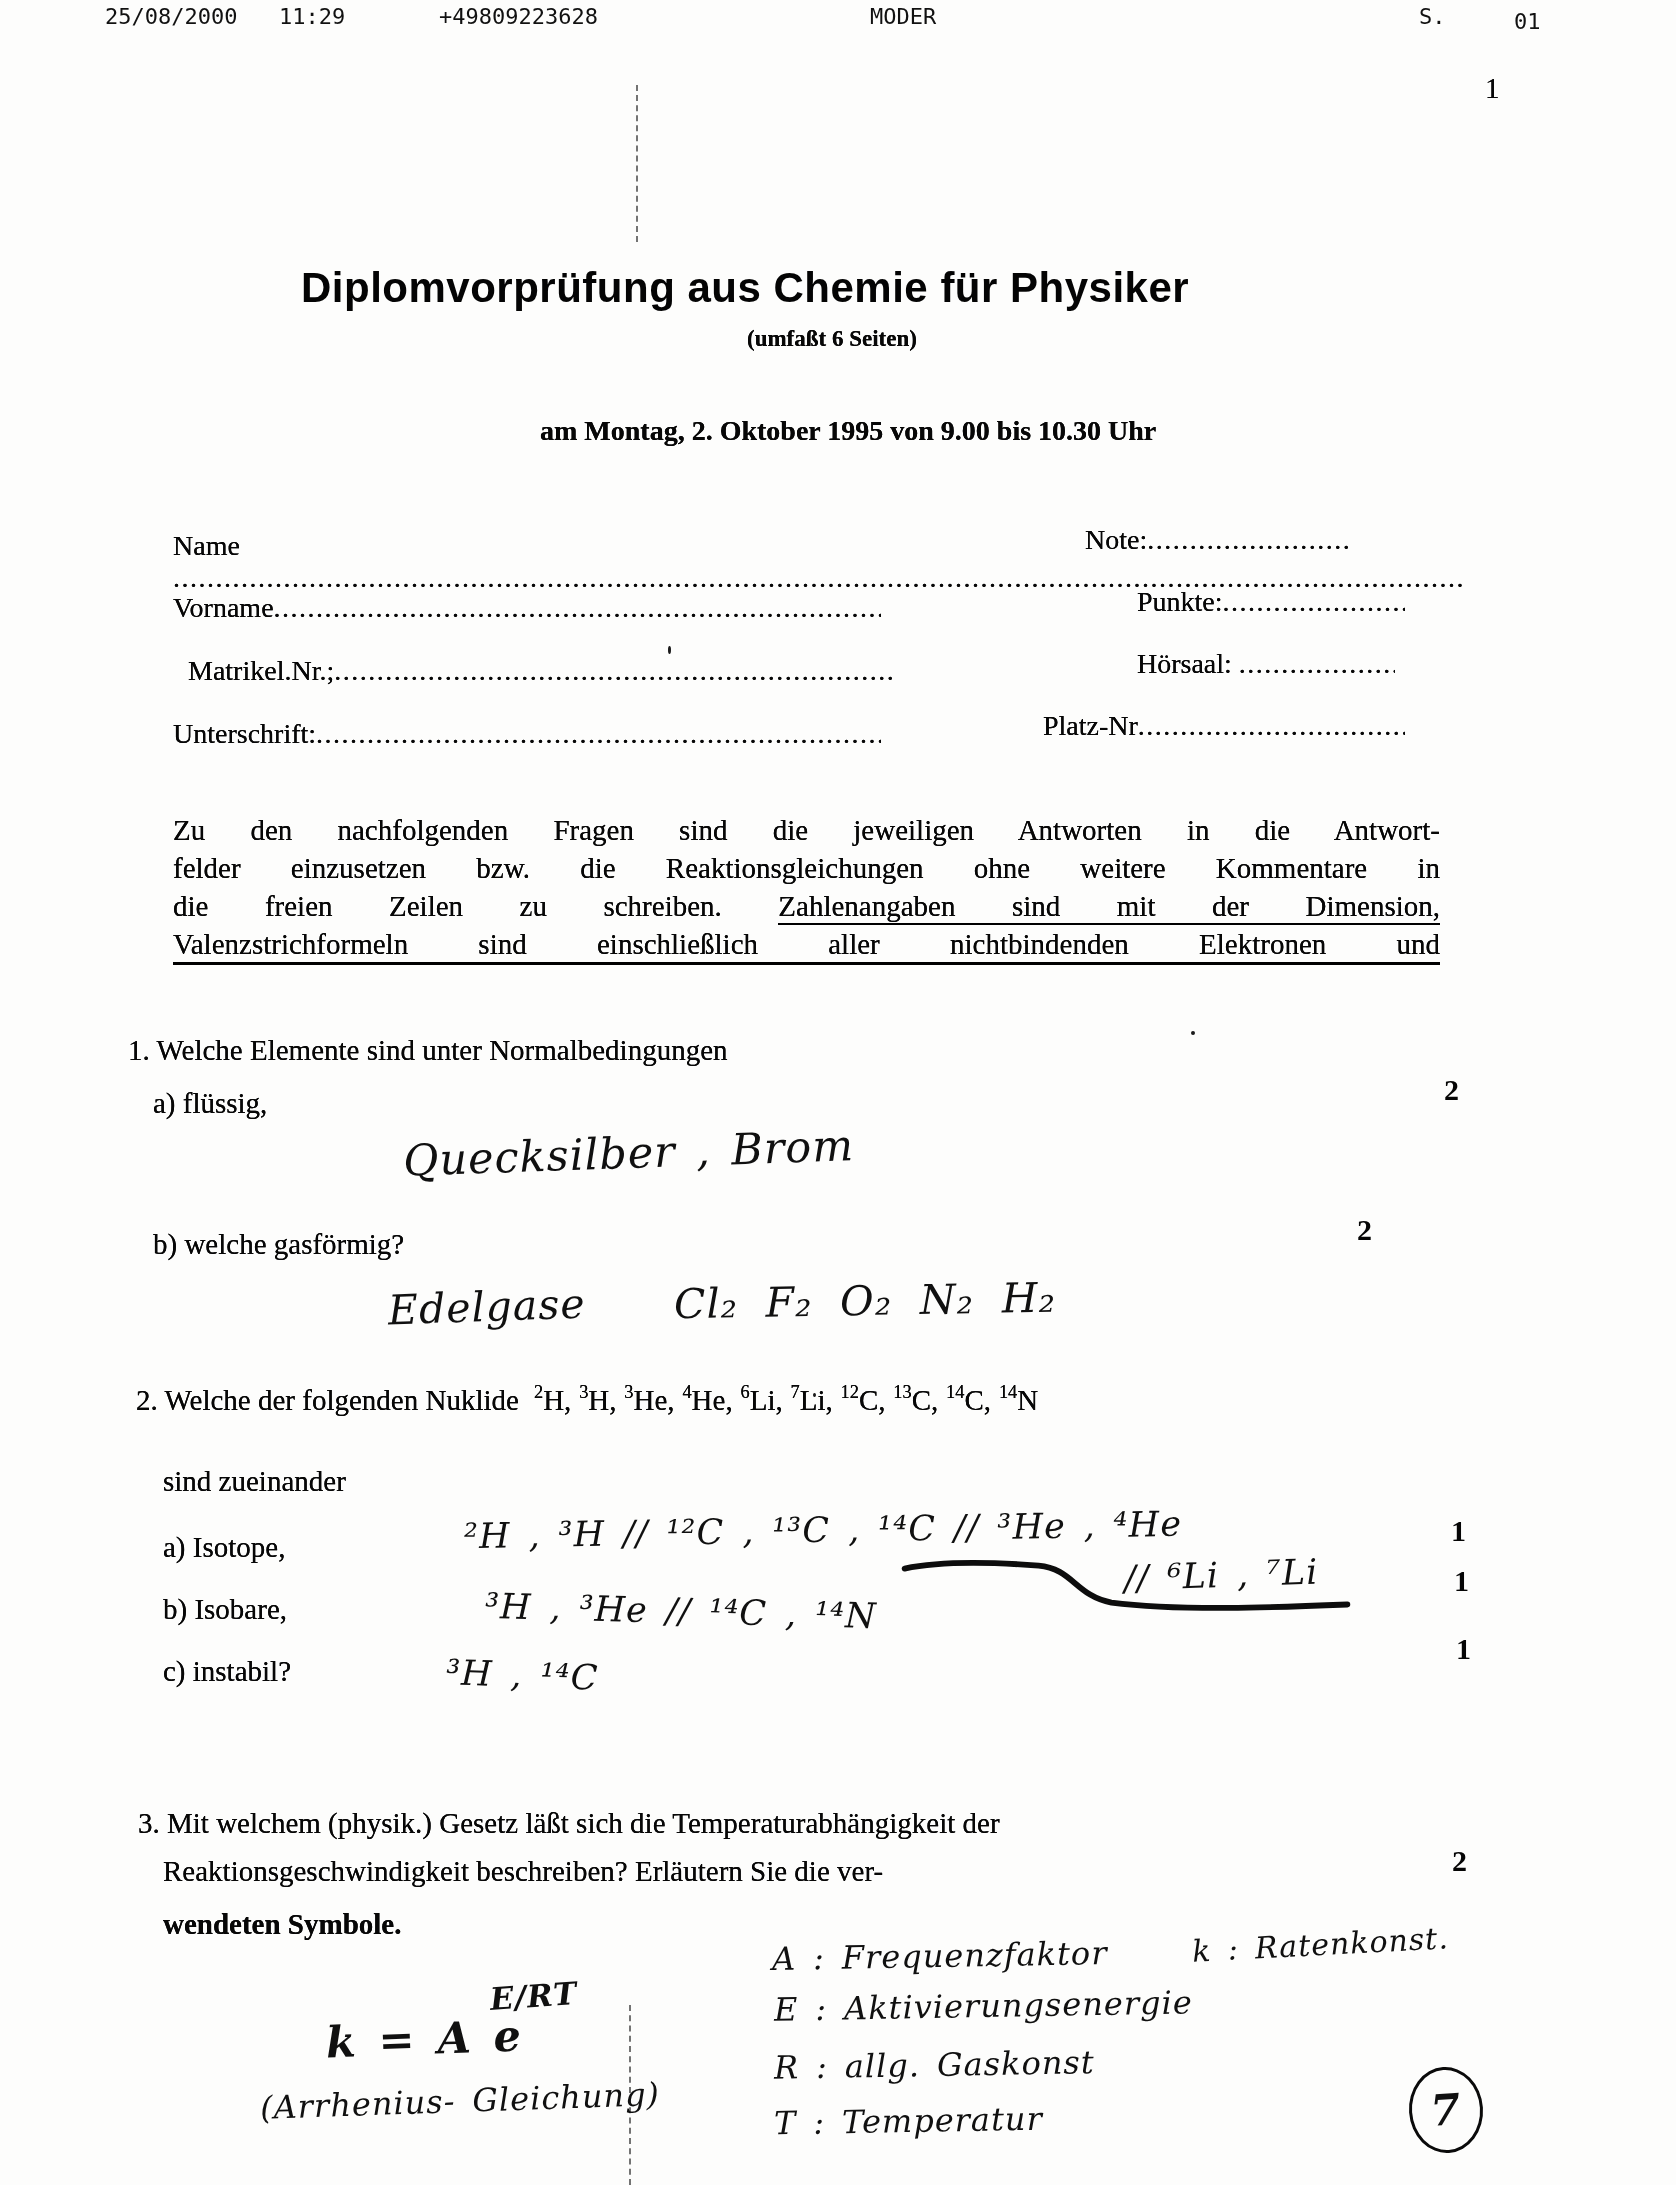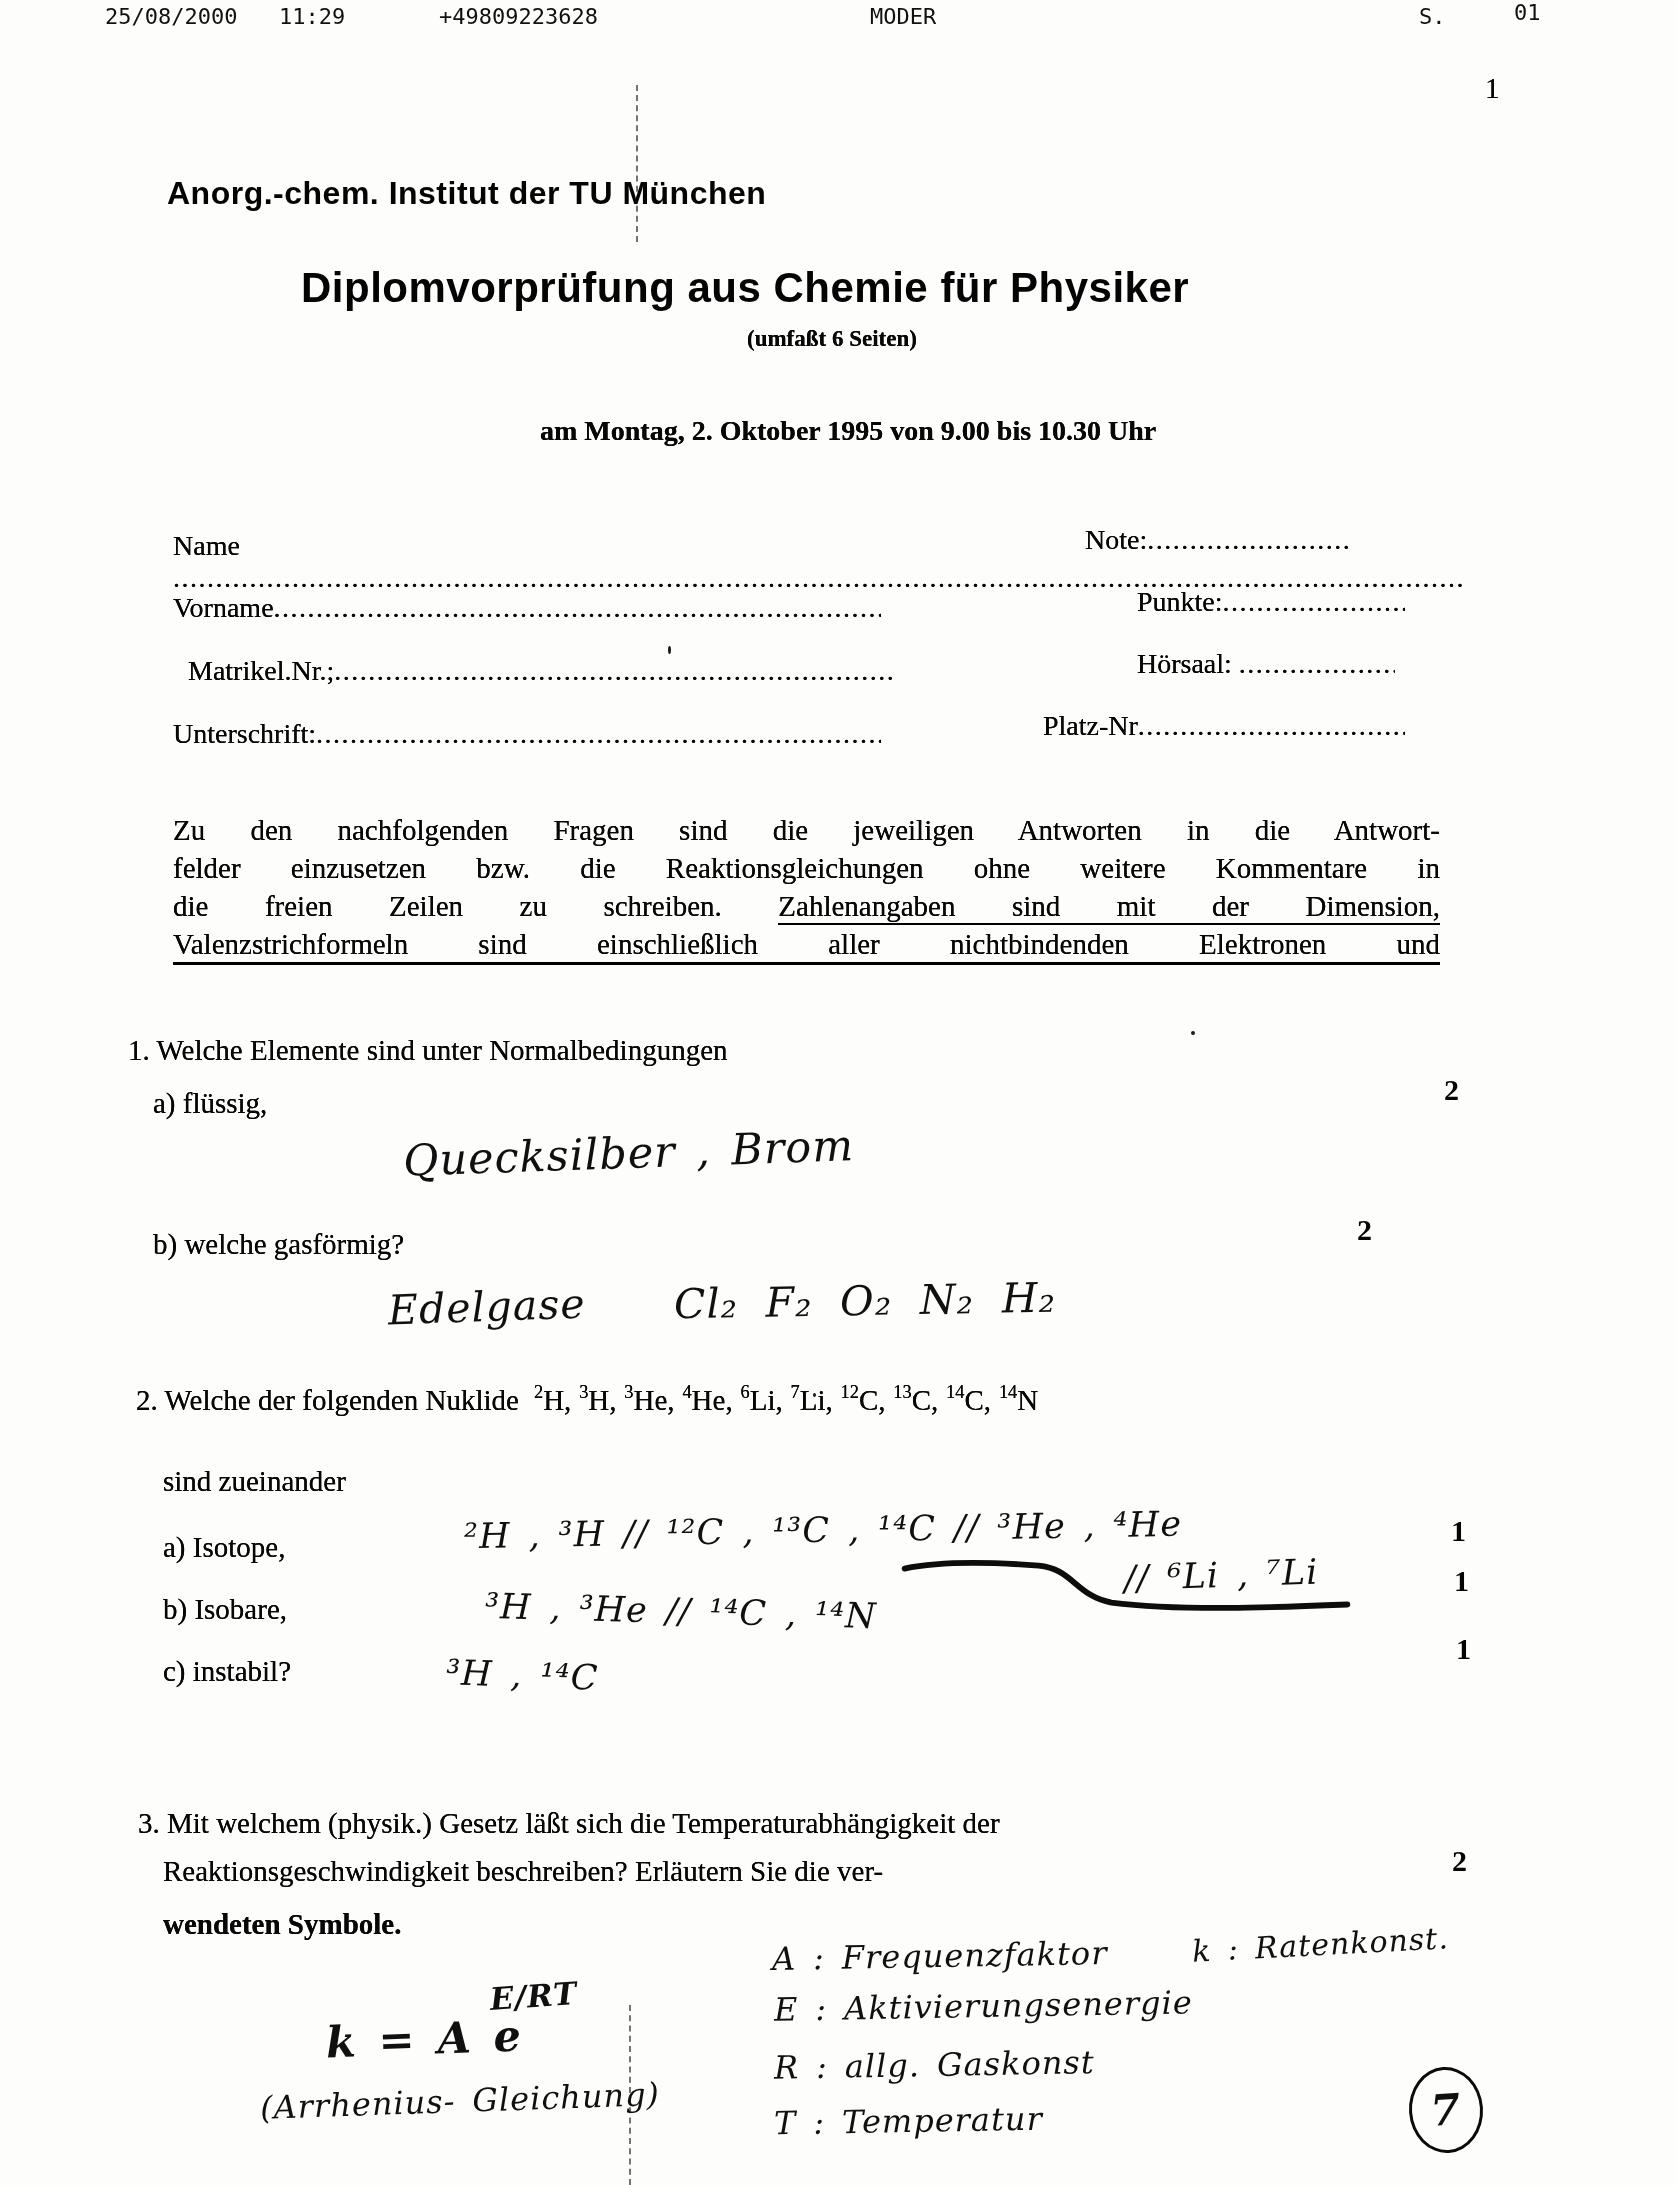--- a/index.html
+++ b/index.html
@@ -25,32 +25,31 @@
 <body>
 
 <div class="page">
 
   <div>
     <span class="abs mono" style="left:105px;top:3.9px;font-size:22px;">25/08/2000</span>
     <span class="abs mono" style="left:279px;top:3.9px;font-size:22px;">11:29</span>
     <span class="abs mono" style="left:439px;top:3.9px;font-size:22px;">+49809223628</span>
     <span class="abs mono" style="left:870px;top:3.9px;font-size:22px;">MODER</span>
     <span class="abs mono" style="left:1419px;top:3.9px;font-size:22px;">S.</span>
-    <span class="abs mono" style="left:1514px;top:0;font-size:22px;">01</span>
+    <span class="abs mono" style="left:1514px;top:9px;font-size:22px;">01</span>
   </div>
 
   <span class="abs print" style="left:1485px;top:72px;font-size:29px;">1</span>
 
   <div class="abs artifact" style="left:636px;top:85px;height:157px;width:0;border-left-width:2.9px;"></div>
   <div class="abs artifact" style="left:629px;top:2005px;height:180px;width:0;"></div>
   <div class="abs speck" style="left:668px;top:646px;width:2.9px;height:7.8px;"></div>
   <div class="abs speck" style="left:1191px;top:1031px;width:3.9px;height:3.9px;"></div>
   <div class="abs speck" style="left:813px;top:1393px;width:2.9px;height:3.9px;"></div>
 
-  <div class="abs sans" style="left:167px;top:175px;font-size:32px;letter-spacing:0.5px;">Anorg.-chem. Institut der TU München</div>
   <div class="abs sans" style="left:301px;top:264px;font-size:42px;letter-spacing:0.5px;">Diplomvorprüfung aus Chemie für Physiker</div>
   <div class="abs print" style="left:747px;top:326px;font-size:23px;font-weight:bold;">(umfaßt 6 Seiten)</div>
   <div class="abs print" style="left:540px;top:415px;font-size:28px;font-weight:bold;">am Montag, 2. Oktober 1995 von 9.00 bis 10.30 Uhr</div>
 
   <div>
     <div class="abs row print" style="left:173px;top:530px;width:708px;font-size:28px;flex-direction:column;">
       <span>Name</span>
         <span class="dots">........................................................................................................................................................</span>
     </div>
     <div class="abs row print" style="left:173px;top:592px;width:708px;font-size:28px;">

